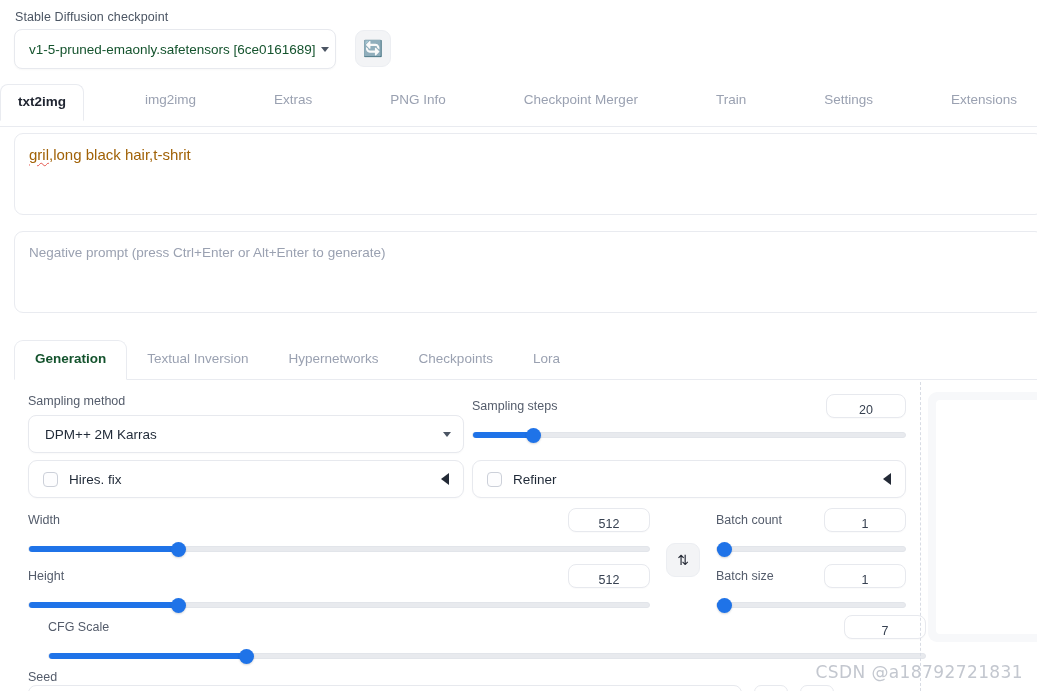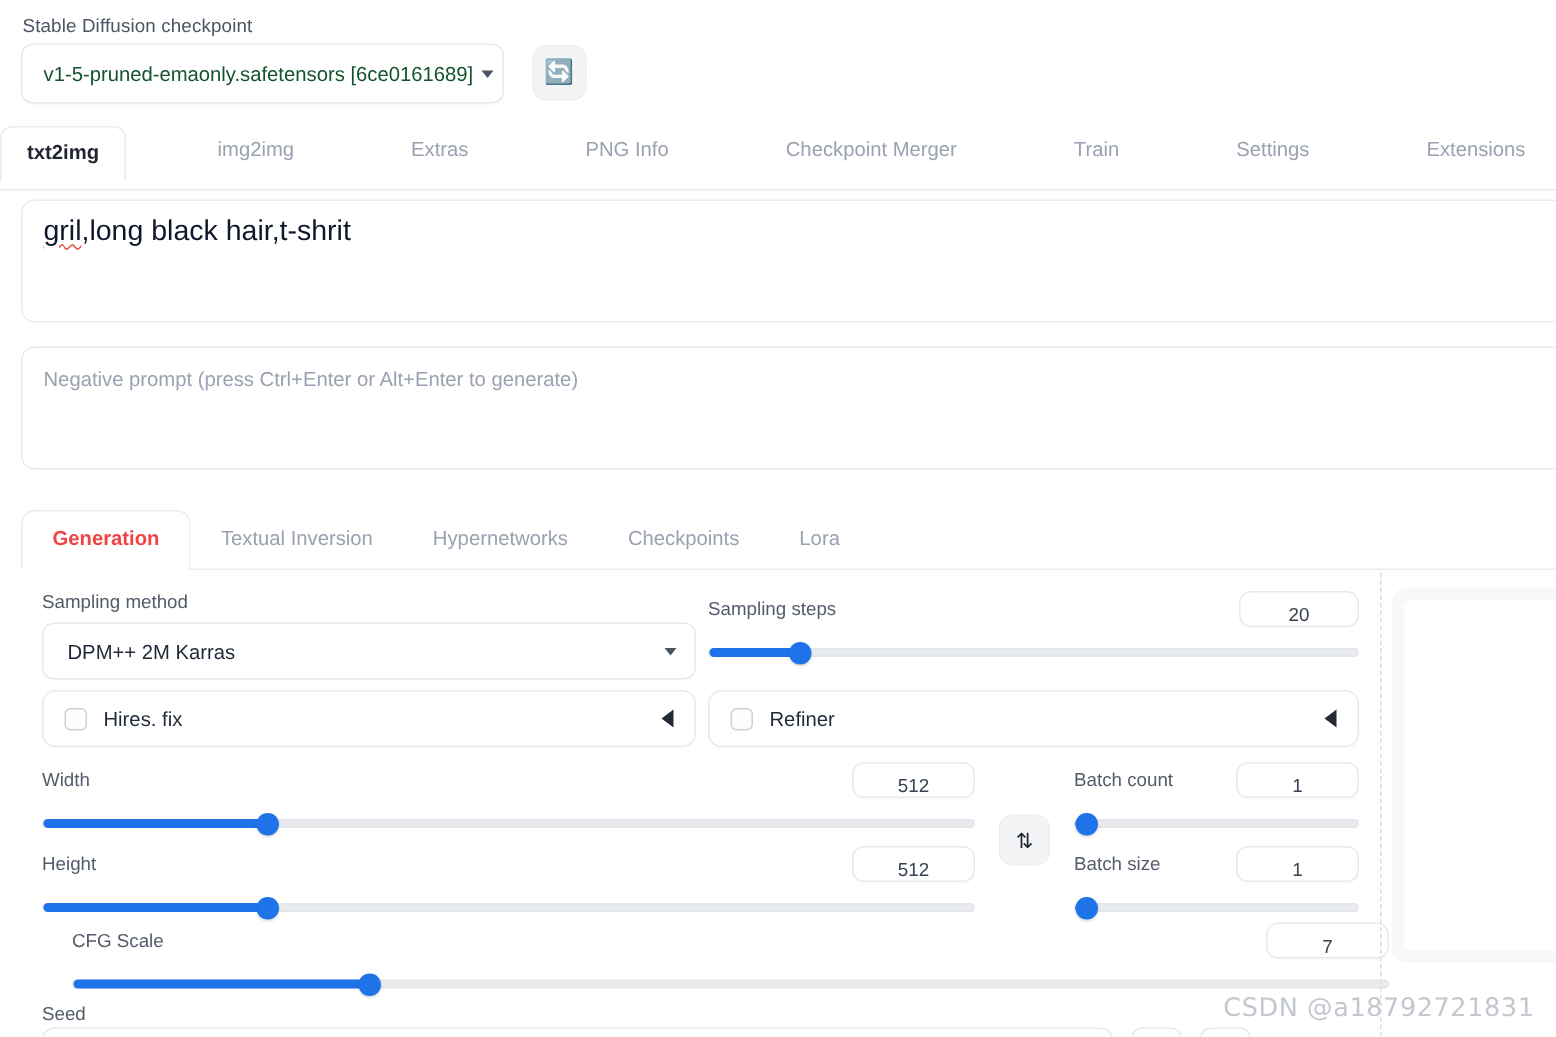--- a/index.html
+++ b/index.html
@@ -69,41 +69,41 @@
   .tabs-main .tab:not(.active){ padding-left:17px; padding-right:17px; }
 
   
   .prompt-box {
     position:absolute; left:14px; width:1030px;
     border:1px solid #e9ebf0; border-radius:9px; background:#fff;
     padding:12px 14px;
   }
   #prompt-pos { top:133px; height:82px; }
   #prompt-neg { top:231px; height:82px; }
-  .prompt-text { font-size:19px; color:#0f172a; line-height:17px; }
+  .prompt-text { font-size:15px; color:#a16207; line-height:17px; }
   .prompt-text .sp {
     text-decoration: underline;
     text-decoration-style: wavy;
     text-decoration-color:#e4584f;
     text-decoration-thickness:1px;
     text-underline-offset:2px;
   }
   .prompt-ph { font-size:13.5px; color:#9aa1b1; line-height:17px; }
 
   
   .tabs-sub {
     position:absolute; left:14px; top:332px; width:1023px; height:48px;
     border-bottom:1px solid #e9ebf0;
     display:flex; align-items:flex-end;
   }
   .tabs-sub .tab {
     font-size:13.5px; color:#9aa1b1; padding: 10px 20px 13px 20px; white-space:nowrap;
   }
   .tabs-sub .tab.active {
-    color:#ef4444; font-weight:700; background:#fff;
+    color:#14532d; font-weight:700; background:#fff;
     border:1px solid #e9ebf0; border-bottom:1px solid #fff;
     border-radius:9px 9px 0 0; margin-bottom:-1px;
   }
 
   
   .gen-panel { position:absolute; left:0; top:382px; width:1037px; height:309px; }
   .divider-v {
     position:absolute; left:920px; top:382px; width:0; height:309px;
     border-left:1px dashed #d8dce4;
   }

